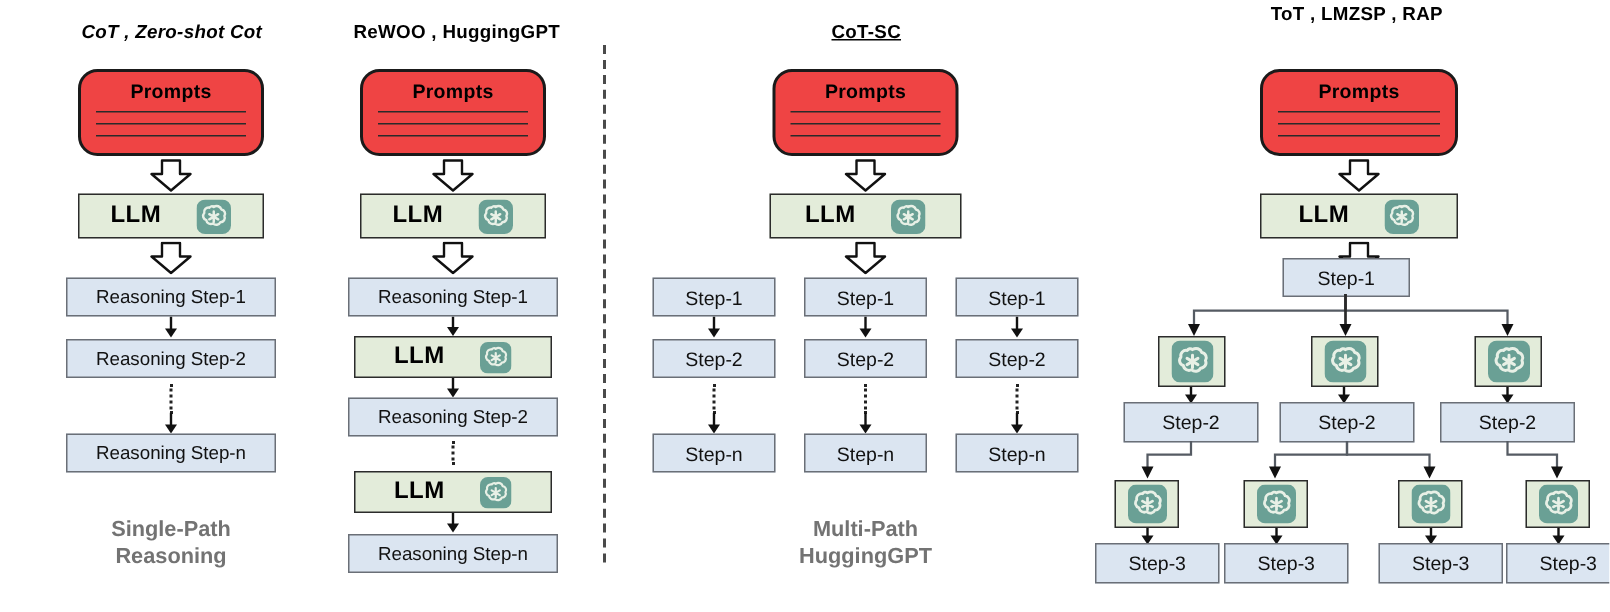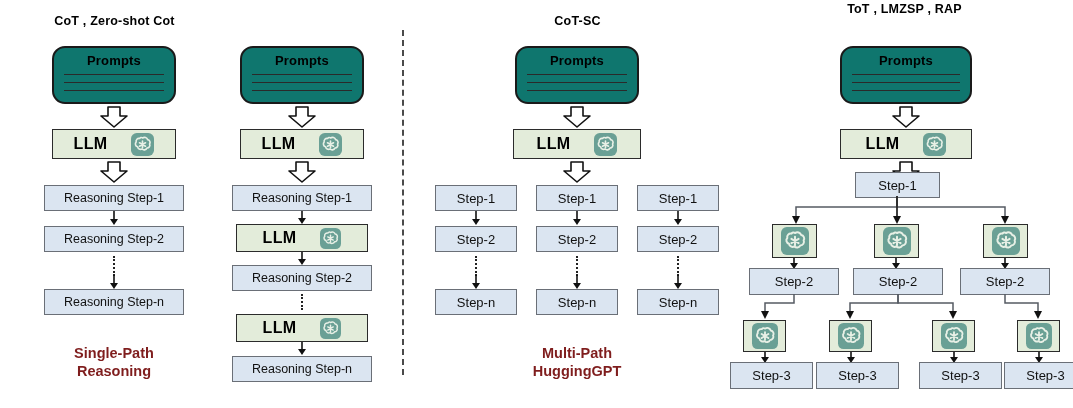--- a/index.html
+++ b/index.html
@@ -25,21 +25,21 @@
     font-size: 12.5px;
     font-weight: bold;
     color: #000000;
     text-align: center;
     white-space: nowrap;
     letter-spacing: 0.2px;
   }
 
   
   .prompts {
-    background: #0f766e;
+    background: #ef4444;
     border: 2px solid #1a1a1a;
     border-radius: 13px;
     box-sizing: border-box;
   }
   .prompts-title {
     text-align: center;
     font-size: 13px;
     font-weight: bold;
     color: #000;
     margin-top: 5px;
@@ -111,41 +111,41 @@
   
   .divider {
     border-left: 2px dashed #4a4a4a;
     width: 0;
   }
 
   
   .caption {
     font-size: 14.5px;
     font-weight: bold;
-    color: #7f1d1d;
+    color: #737373;
     text-align: center;
     line-height: 1.25;
     white-space: pre-line;
   }
 
   
   .watermark {
     font-size: 14px;
     color: #c8c8c8;
     white-space: nowrap;
   }
 </style>
 </head>
 <body>
 
 <div id="canvas">
 
   <div class="abs divider" style="left:402px; top:30px; height:345px;"></div>
 
-  <div class="abs col-title" style="left:32px; top:14px; width:165px;">CoT , Zero-shot Cot</div>
+  <div class="abs col-title" style="left:32px; top:14px; width:165px;font-style:italic;">CoT , Zero-shot Cot</div>
 
   <div class="abs prompts" style="left:52px; top:46px; width:124px; height:58px;">
     <div class="prompts-title">Prompts</div>
     <div class="prompt-lines">
       <div></div>
         <div></div>
         <div></div>
     </div>
   </div>
 
@@ -192,20 +192,21 @@
       <line x1="7" y1="0" x2="7" y2="9" stroke="#111" stroke-width="1.6"></line>
       <polygon points="3,8 11,8 7,14" fill="#111"></polygon>
     </svg>
   </div>
 
   <div class="abs step reason" style="left:44px; top:289px; width:140px; height:26px;">Reasoning Step-n</div>
 
   <div class="abs caption" style="left:34px; top:344px; width:160px;">Single-Path
 Reasoning</div>
 
+  <div class="abs col-title" style="left:222px; top:14px; width:165px;">ReWOO , HuggingGPT</div>
 
   <div class="abs prompts" style="left:240px; top:46px; width:124px; height:58px;">
     <div class="prompts-title">Prompts</div>
     <div class="prompt-lines">
       <div></div>
         <div></div>
         <div></div>
     </div>
   </div>
 
@@ -282,21 +283,21 @@
 
   <div class="abs" style="left:295px; top:342px;">
     <svg class="conn" width="14" height="14" viewBox="0 0 14 14">
       <line x1="7" y1="0" x2="7" y2="8" stroke="#111" stroke-width="1.6"></line>
       <polygon points="3,7 11,7 7,13" fill="#111"></polygon>
     </svg>
   </div>
 
   <div class="abs step reason" style="left:232px; top:356px; width:140px; height:26px;">Reasoning Step-n</div>
 
-  <div class="abs col-title" style="left:495px; top:14px; width:165px;">CoT-SC</div>
+  <div class="abs col-title" style="left:495px; top:14px; width:165px;text-decoration:underline;">CoT-SC</div>
 
   <div class="abs prompts" style="left:515px; top:46px; width:124px; height:58px;">
     <div class="prompts-title">Prompts</div>
     <div class="prompt-lines">
       <div></div>
         <div></div>
         <div></div>
     </div>
   </div>
 

